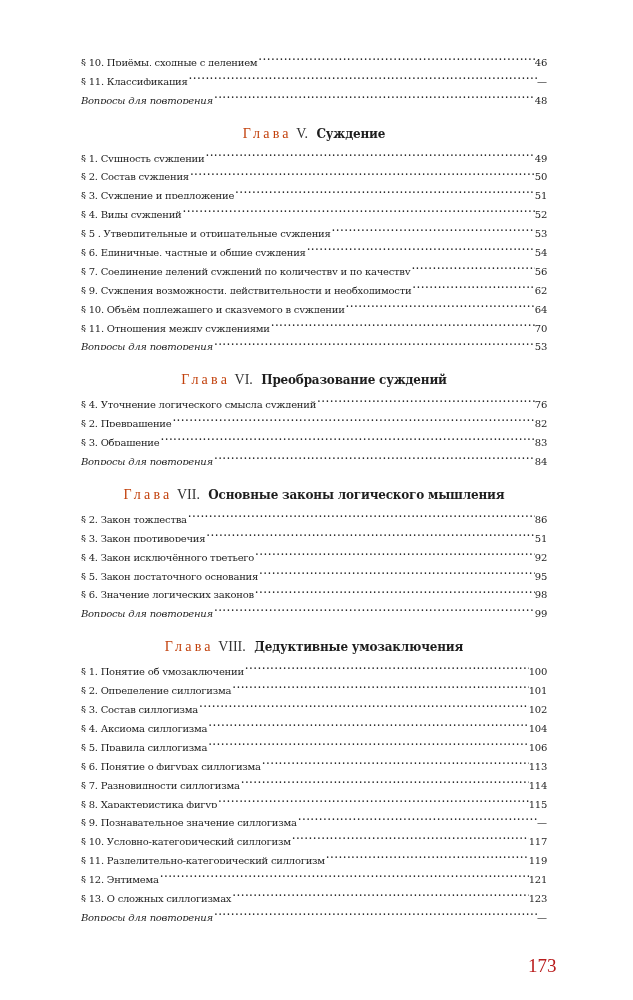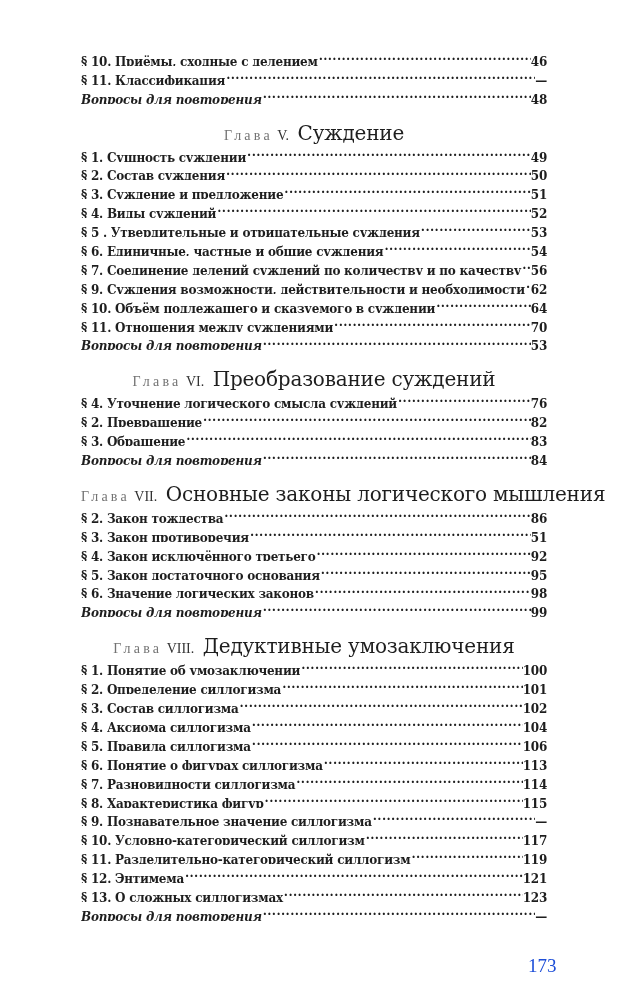--- a/index.html
+++ b/index.html
@@ -1,31 +1,31 @@
 <!DOCTYPE html>
 <html><head>
 <meta charset="utf-8">
 <style>
   html, body { margin: 0; padding: 0; background: #ffffff; }
   body { width: 633px; height: 1000px; position: relative; overflow: hidden;
          font-family: "DejaVu Serif", serif; color: #1e1e1e; }
   .page { position: absolute; left: 81px; top: 47px; width: 466px; }
   .entry { display: flex; align-items: baseline; height: 18.9px; line-height: 18.9px;
-           font-size: 12px; white-space: nowrap; overflow: hidden; letter-spacing: -0.25px; font-weight: bold; }
+           font-size: 10px; white-space: nowrap; overflow: hidden; letter-spacing: -0.25px; }
   .entry .title { flex: 0 0 auto; }
   .entry.questions .title { font-style: italic; }
   .entry .leader { flex: 1 1 auto; overflow: hidden; position: relative; height: 18.9px; }
   .entry .leader::after { content: "................................................................................................................................................"; position: absolute; left: 1px; bottom: 0; letter-spacing: 0.4px; font-size: 12px; }
   .entry .page-num { flex: 0 0 auto; min-width: 10px; }
   .chapter-head { text-align: center; font-size: 14px; height: 20px; line-height: 20px; white-space: nowrap; }
-  .chapter-head .word { font-family: "Liberation Serif", serif; letter-spacing: 3.2px; color: #737373; font-size: 14px; }
+  .chapter-head .word { font-family: "Liberation Serif", serif; letter-spacing: 3.2px; color: #c2410c; font-size: 14px; }
   .chapter-head .num { font-family: "Liberation Serif", serif; color: #333; font-size: 14px; margin-right: 4px; }
-  .chapter-head .ch-title { font-weight: normal; font-size: 20px; letter-spacing: -0.2px; }
+  .chapter-head .ch-title { font-weight: bold; font-size: 12px; letter-spacing: -0.2px; }
   .gap { height: 19px; }
-  .page-number { position: absolute; left: 528px; top: 955px; font-family: "Liberation Serif", serif; font-size: 19px; color: #1d4ed8; }
+  .page-number { position: absolute; left: 528px; top: 955px; font-family: "Liberation Serif", serif; font-size: 19px; color: #b91c1c; }
 </style>
 </head>
 <body>
 
 <div class="page">
 
   <div>
     <div class="entry">
         <span class="title">§ 10. Приёмы, сходные с делением</span>
         <span class="leader"></span>

